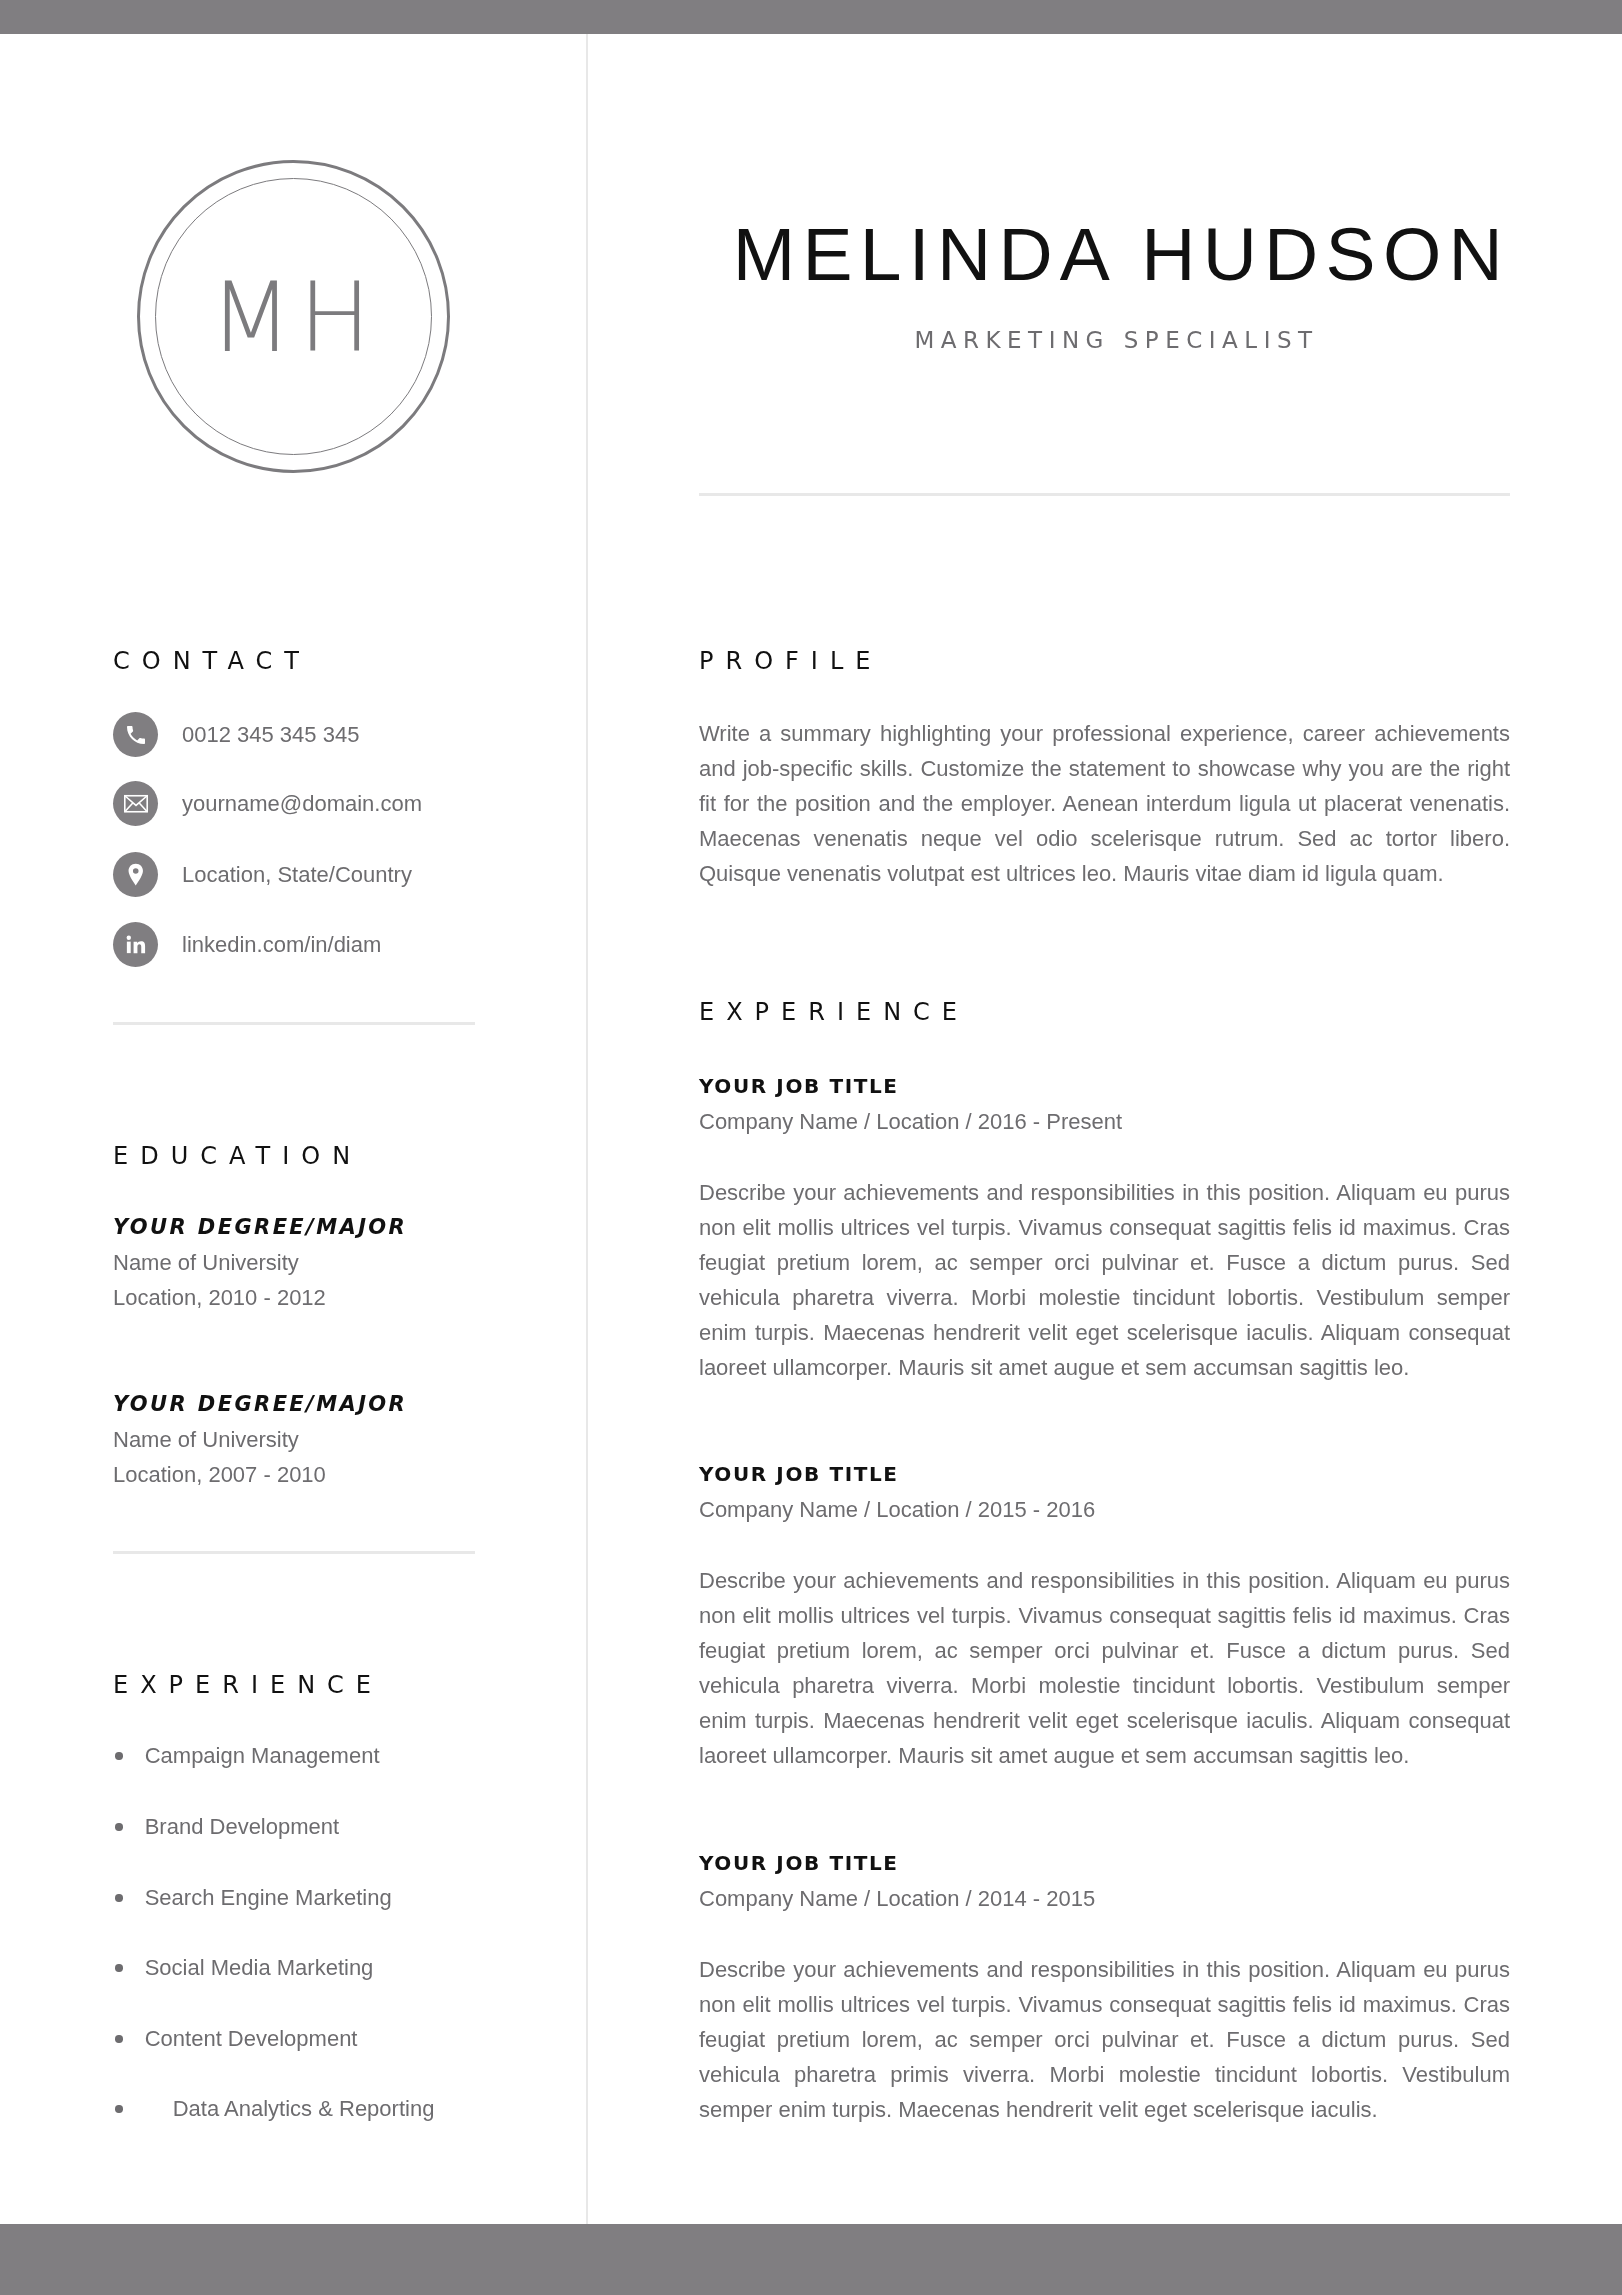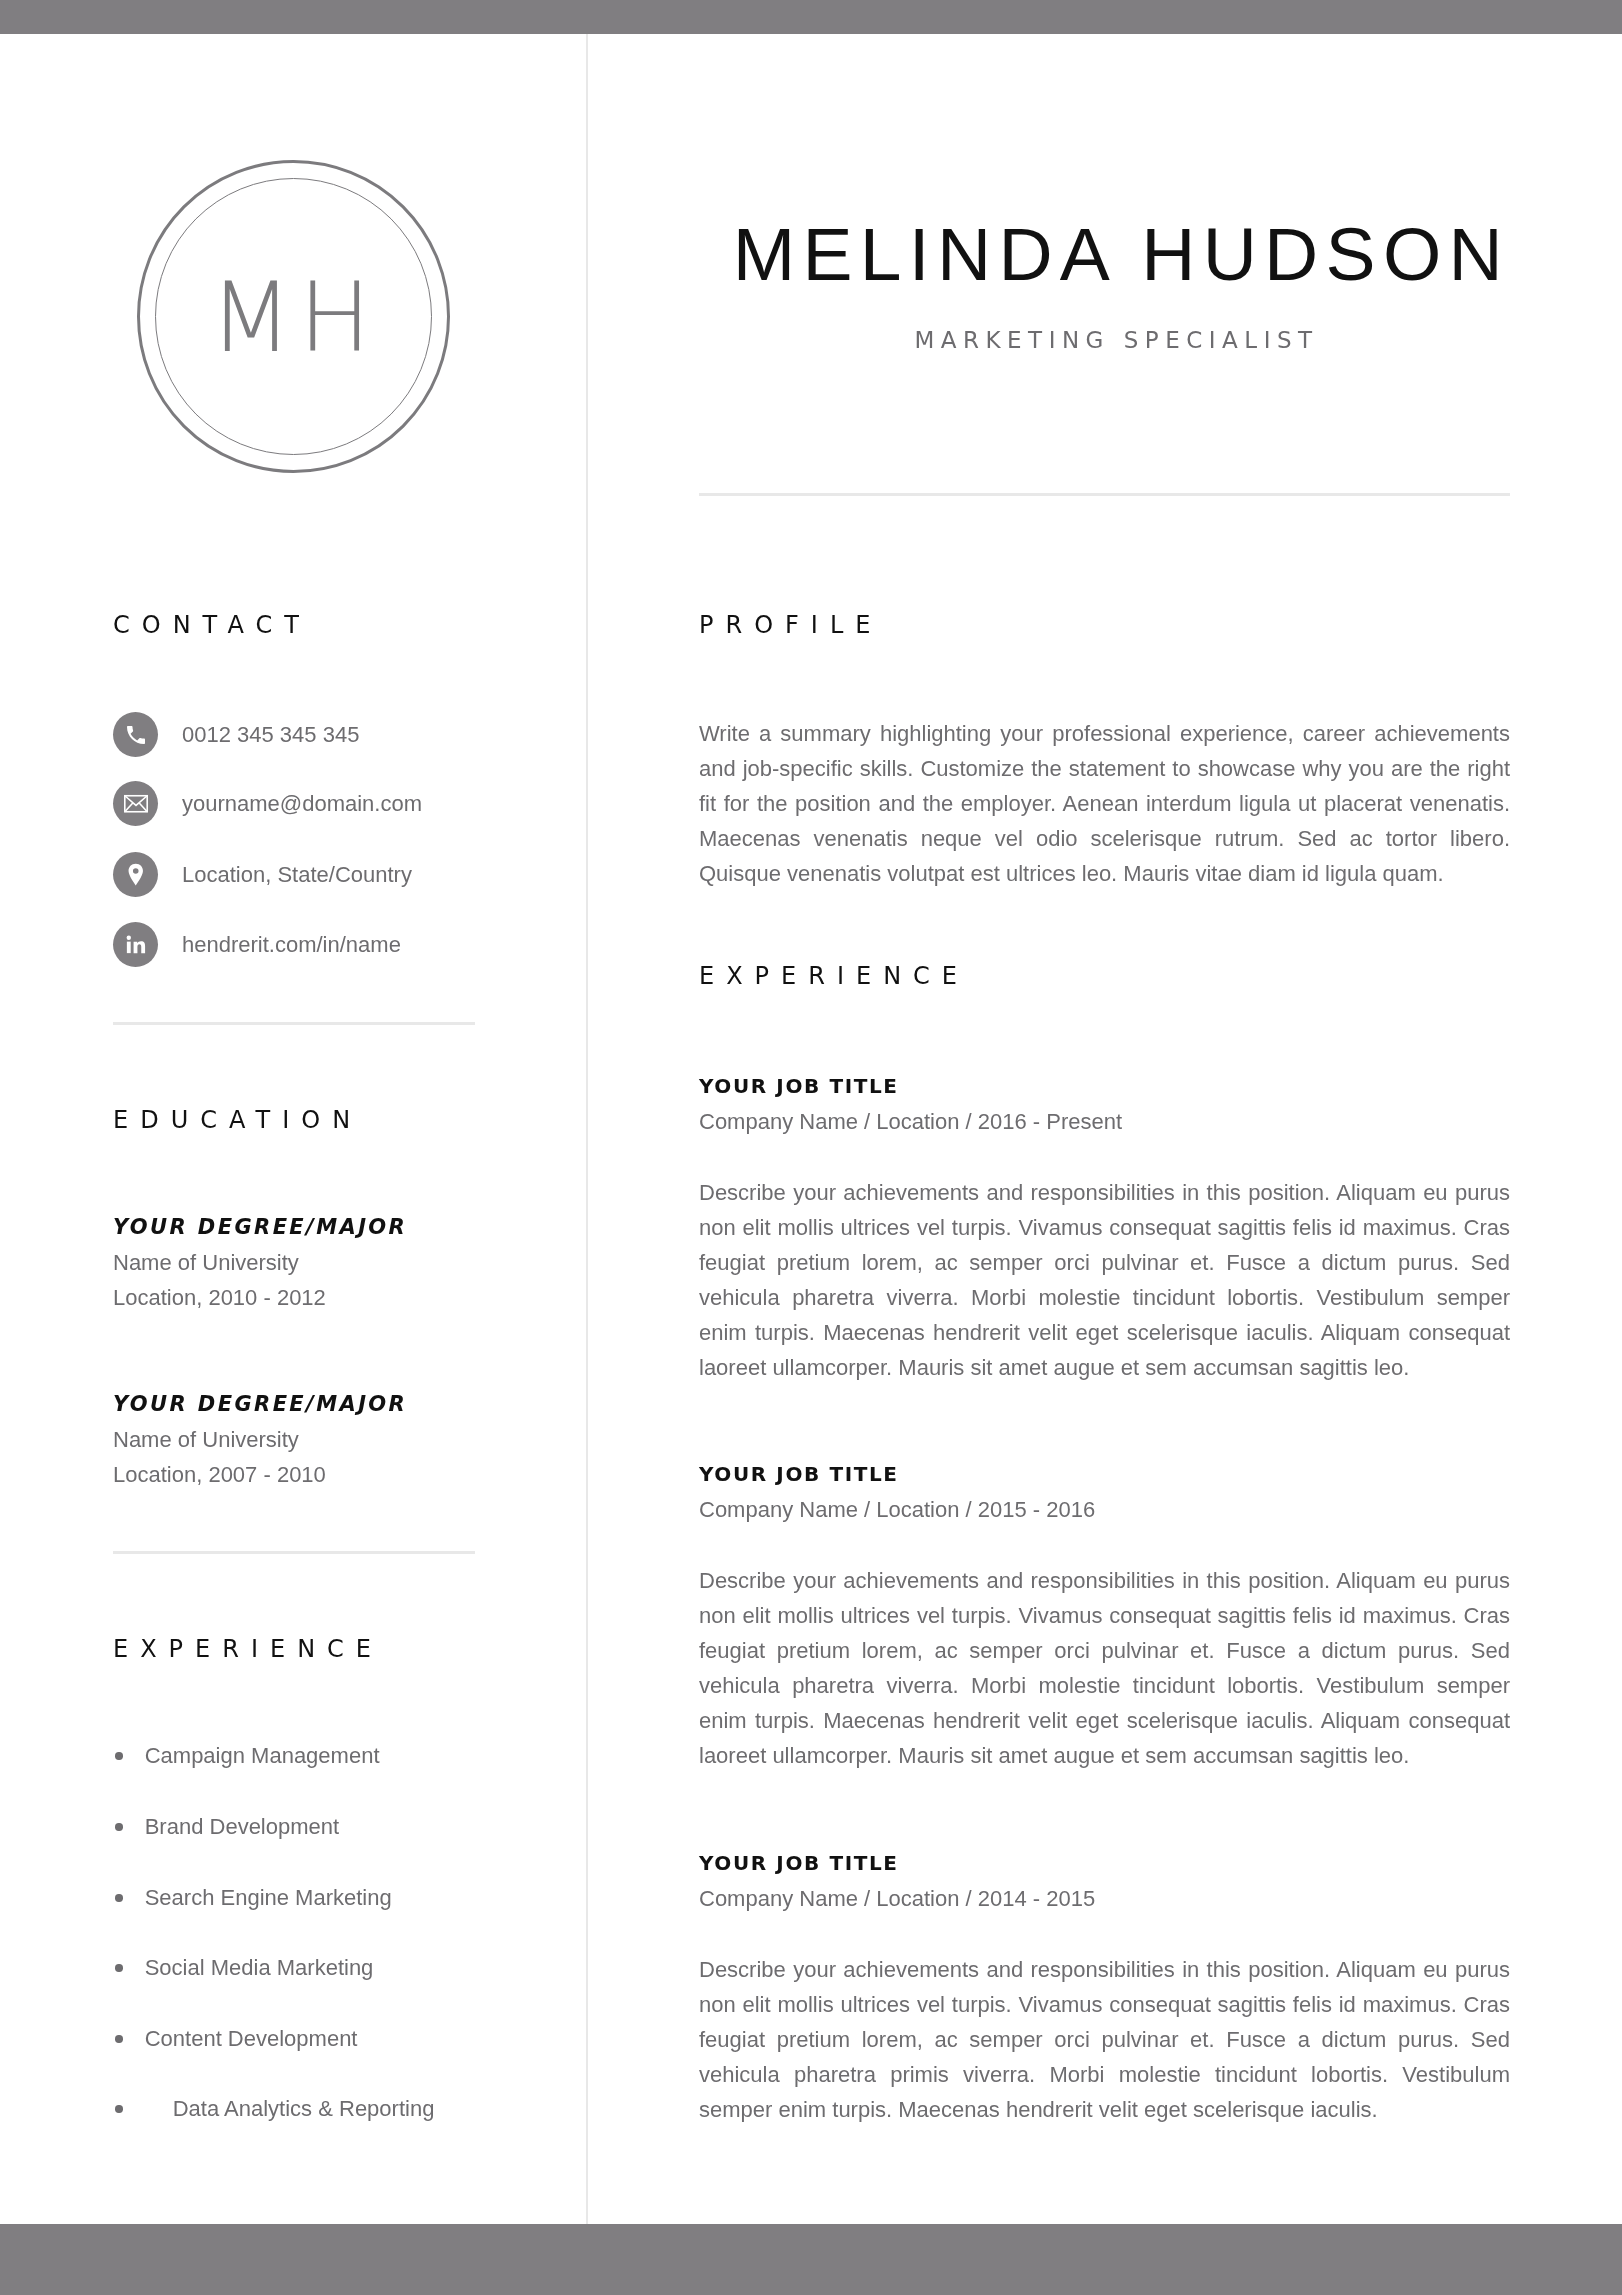--- a/index.html
+++ b/index.html
@@ -14,21 +14,21 @@
   .monogram { position: absolute; left: 137px; top: 160px; width: 313px; height: 313px; border-radius: 50%; border: 3.2px solid #7c7b7e; }
   .monogram-inner { position: absolute; left: 14.6px; top: 14.6px; right: 14.6px; bottom: 14.6px; border-radius: 50%; border: 1.6px solid #7c7b7e; display: flex; align-items: center; justify-content: center; }
   .monogram-text { font-family: "DejaVu Sans", sans-serif; font-weight: 200; font-size: 96px; letter-spacing: 6.5px; color: #7c7b7e; line-height: 1; margin-top: 3.2px; }
 
   
   .name { position: absolute; left: 699px; top: 217px; width: 811px; font-family: Liberation Sans, sans-serif; font-weight: 300; font-size: 75px; letter-spacing: 7.3px; color: #111111; white-space: nowrap; line-height: 1; text-align: right; }
   .subtitle { position: absolute; left: 699px; top: 329px; width: 811px; text-align: center; font-family: "DejaVu Sans", sans-serif; font-size: 23px; letter-spacing: 6.5px; color: #6d6c6f; line-height: 1; padding-left: 24px; }
   .hrule-header { position: absolute; left: 699px; top: 493px; width: 811px; height: 3.2px; background: #e8e8e8; }
 
   
-  .section-title { position: absolute; font-family: "DejaVu Sans", sans-serif; font-size: 24px; letter-spacing: 12px; color: #111111; line-height: 1; white-space: nowrap; }
+  .section-title { position: absolute; font-family: "DejaVu Sans", sans-serif; font-size: 24px; letter-spacing: 12px; color: #111111; line-height: 1; white-space: nowrap; margin-top: 36px; }
 
   
   .contact-item { position: absolute; left: 113px; height: 45px; display: flex; align-items: center; }
   .contact-icon { width: 45px; height: 45px; border-radius: 50%; background: #807e81; display: flex; align-items: center; justify-content: center; flex-shrink: 0; }
   .contact-icon svg { display: block; }
   .contact-text { margin-left: 24px; font-size: 22px; color: #6d6c6f; white-space: nowrap; }
 
   .hrule-left { position: absolute; left: 113px; width: 362px; height: 3.2px; background: #e8e8e8; }
 
   
@@ -96,21 +96,21 @@
 </div>
 
 <div class="contact-item" style="top:922px;">
   <span class="contact-icon">
     <svg width="23" height="23" viewBox="0 0 24 24">
         <rect x="3" y="9" width="4" height="12" fill="#ffffff"></rect>
         <circle cx="5" cy="5" r="2.3" fill="#ffffff"></circle>
         <path fill="#ffffff" d="M10 9h3.8v1.8c.6-1.1 2-2.1 4-2.1 3.3 0 4.2 2 4.2 5V21h-4v-6.5c0-1.6-.4-2.8-1.9-2.8s-2.1 1.2-2.1 2.8V21h-4z"></path>
       </svg>
   </span>
-  <span class="contact-text">hendrerit.com/in/name</span>
+  <span class="contact-text">linkedin.com/in/diam</span>
 </div>
 
 <div class="hrule-left" style="top:1022px;"></div>
 
 <div class="section-title" style="left:113px; top:1108px;">EDUCATION</div>
 
 <div class="edu-entry" style="top:1209px;">
   <div class="degree">YOUR DEGREE/MAJOR</div>
   <div class="edu-line">Name of University</div>
   <div class="edu-line">Location, 2010 - 2012</div>

